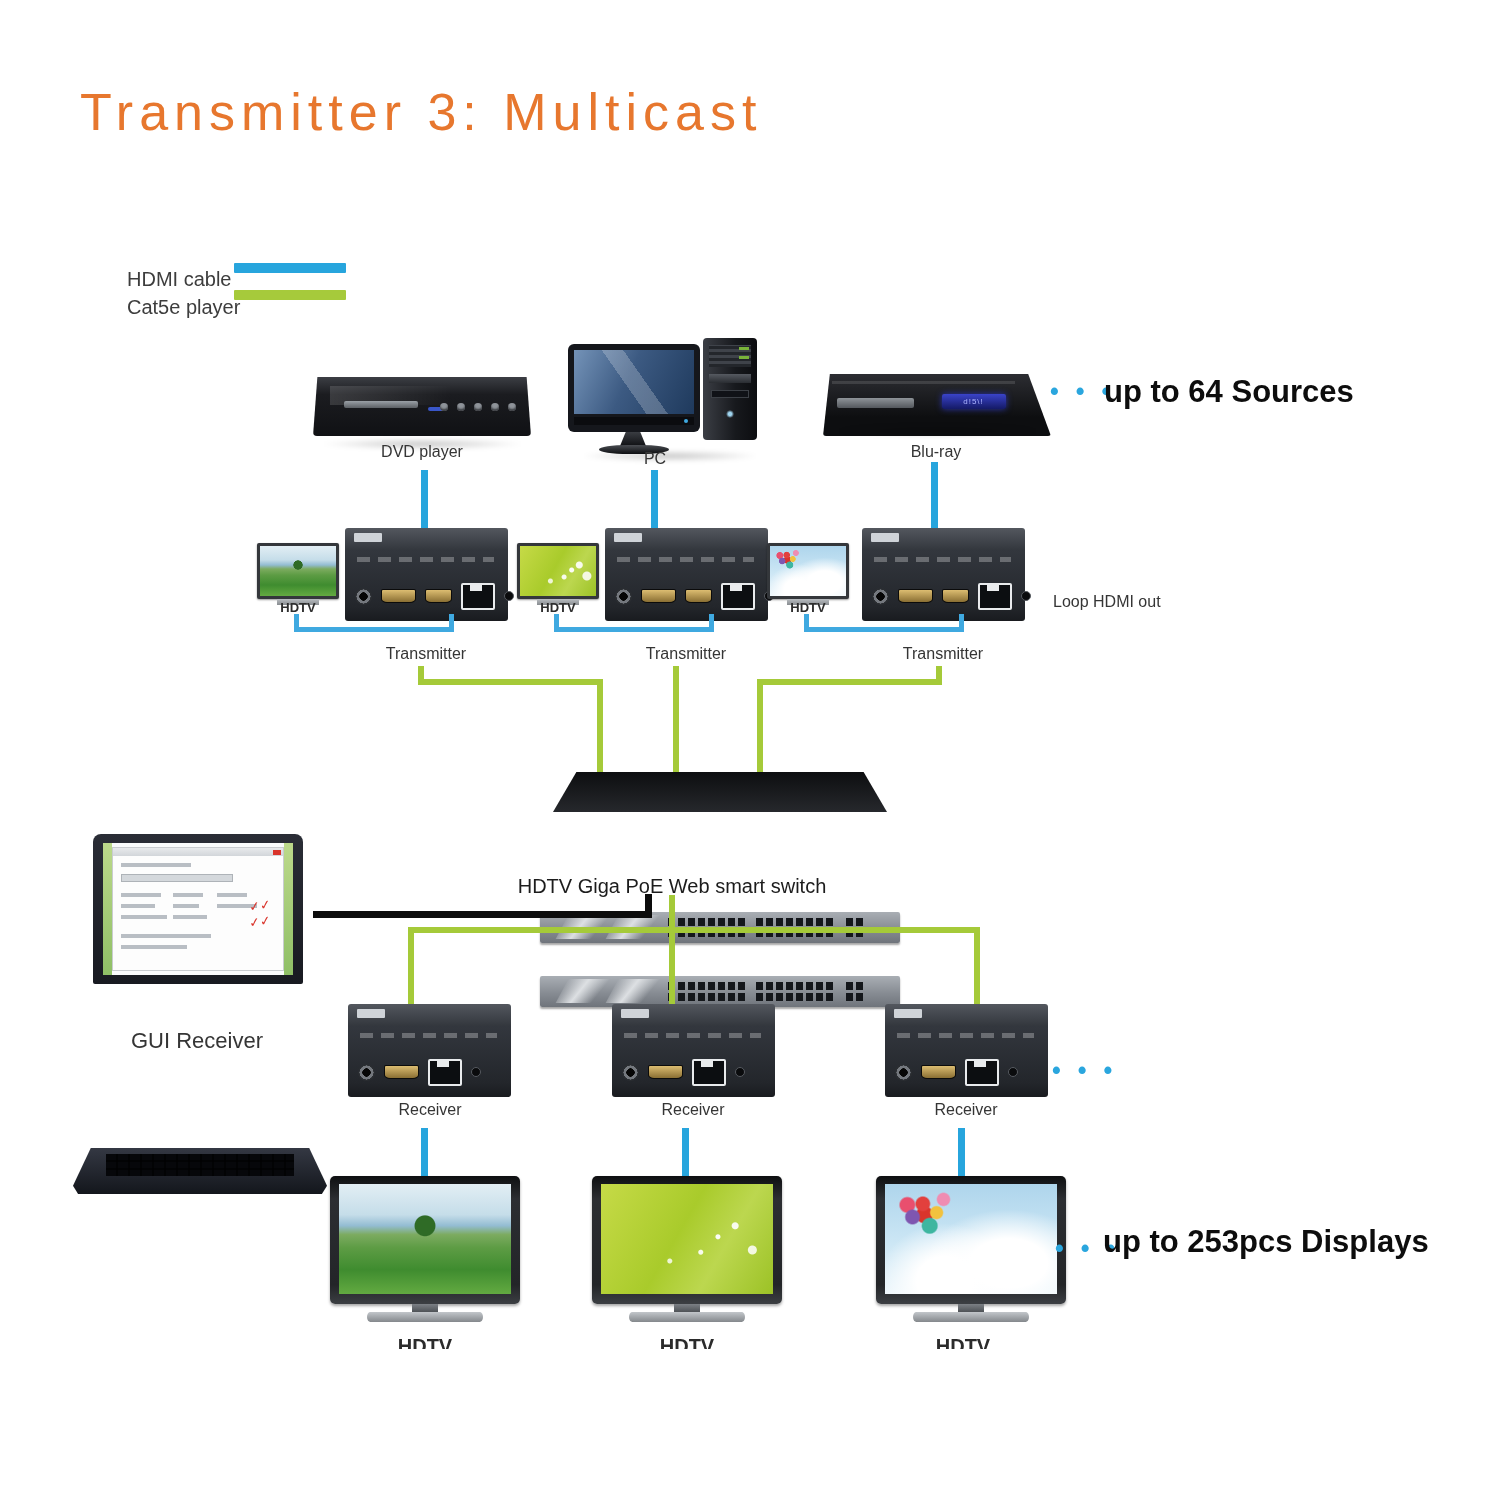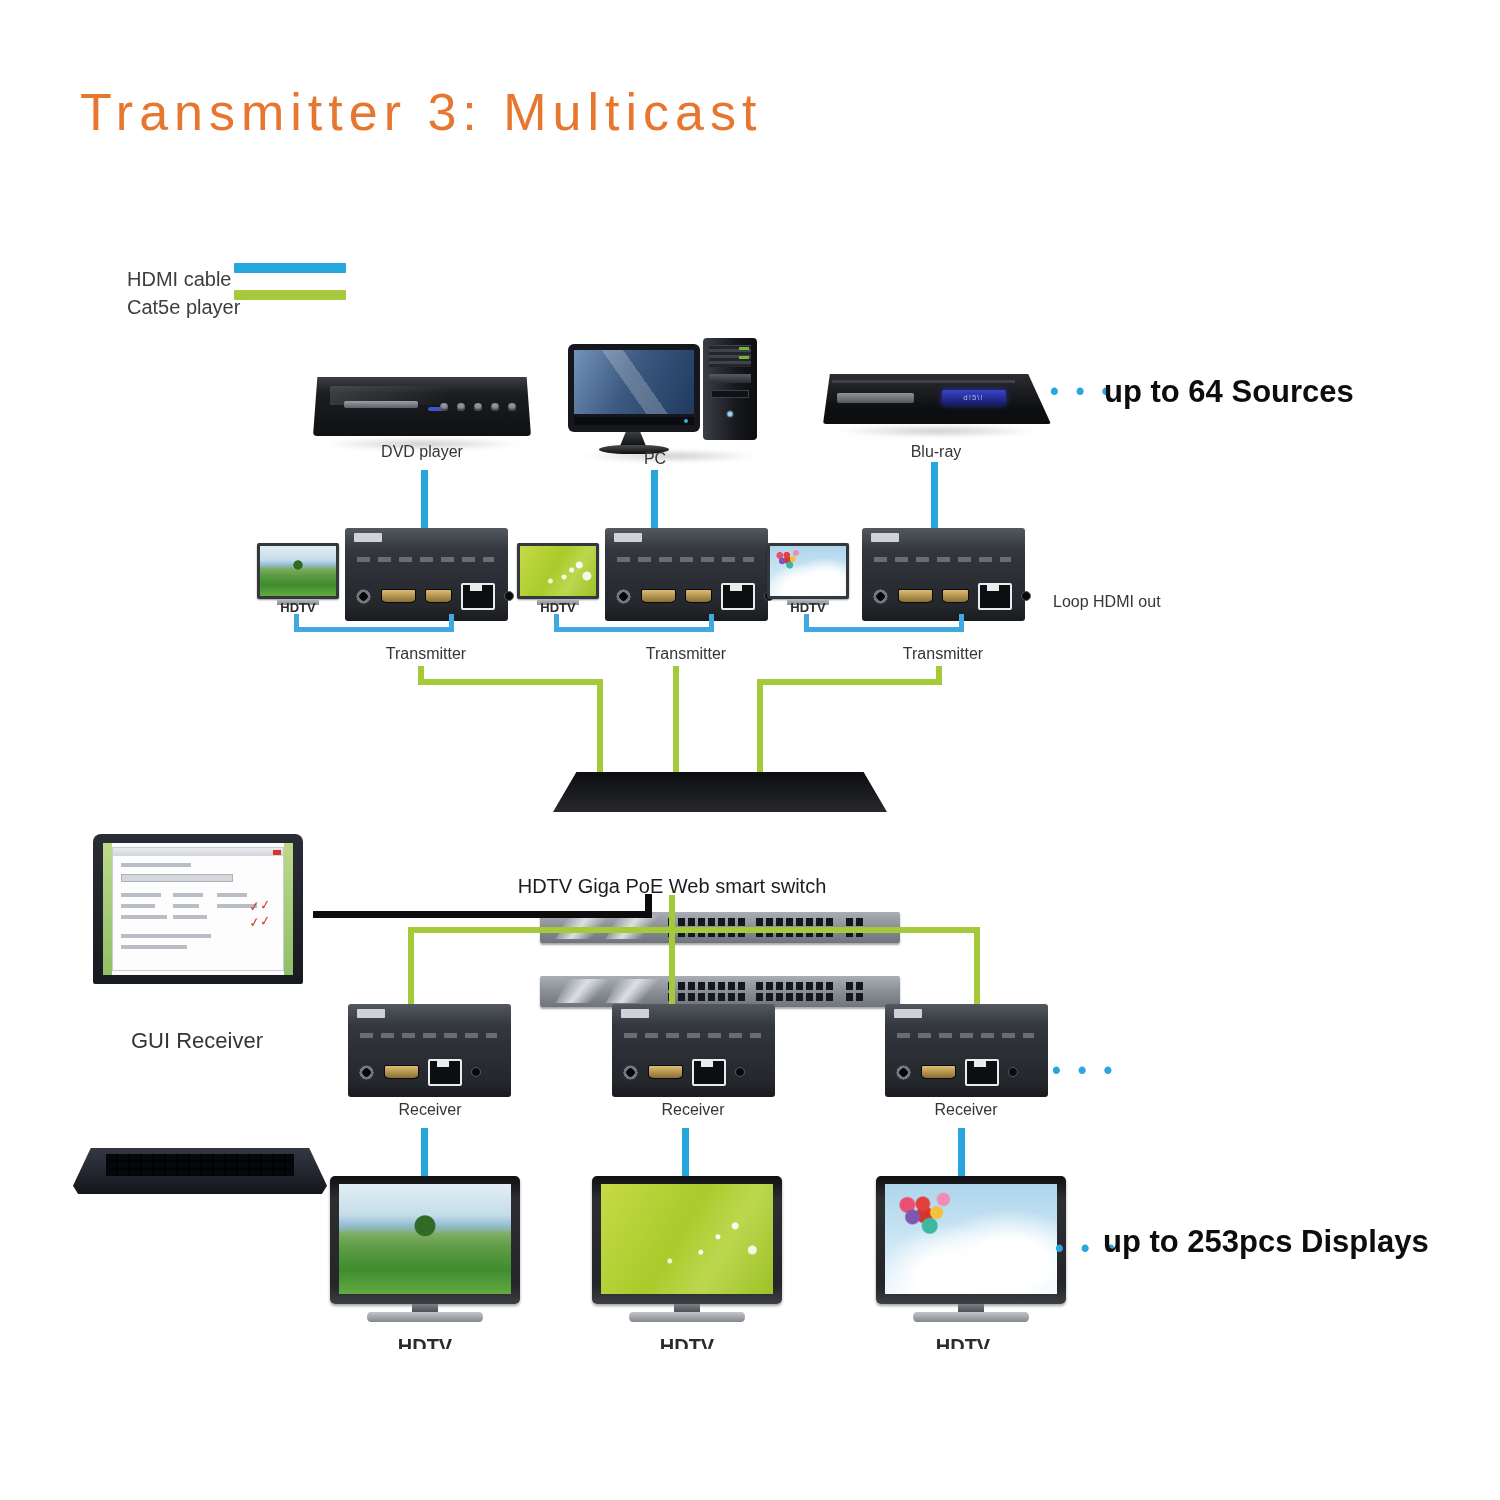--- a/index.html
+++ b/index.html
@@ -53,21 +53,21 @@
   .tw-vents{position:absolute;left:6px;right:6px;top:7px;height:22px;
        background:repeating-linear-gradient(0deg,#23262b 0 3px,#3f434a 3px 6px);}
   .tw-led1,.tw-led2{position:absolute;right:8px;width:10px;height:3px;background:#79b43a;}
   .tw-led1{top:9px;} .tw-led2{top:18px;}
   .tw-drive{position:absolute;left:6px;right:6px;top:36px;height:9px;background:linear-gradient(#565a61,#2a2d32);}
   .tw-slot{position:absolute;left:8px;right:8px;top:52px;height:6px;background:#101217;border:1px solid #3c4046;}
   .tw-btn{position:absolute;left:50%;top:72px;width:8px;height:8px;margin-left:-4px;border-radius:50%;
        background:radial-gradient(circle,#9fd4ef 0 30%,#23262b 70%);}
 
   
-  .bluray{width:228px;height:50px;background:linear-gradient(180deg,#2c2d32 0%,#0d0e10 70%);
+  .bluray{width:228px;height:62px;background:linear-gradient(180deg,#2c2d32 0%,#0d0e10 70%);
        clip-path:polygon(3% 0,90% 0,100% 100%,0 100%);border-radius:3px;}
   .br-tray{position:absolute;left:6%;top:38%;width:34%;height:10px;background:linear-gradient(#8f9499,#54585d);border-radius:2px;}
   .br-disp{position:absolute;left:52%;top:32%;width:64px;height:15px;background:linear-gradient(#3a43c9,#141a66);
        border-radius:2px;box-shadow:0 0 6px #2a34a8;display:flex;align-items:center;justify-content:center;
        color:#aeb6ff;font-size:8px;letter-spacing:1px;}
   .br-edge{position:absolute;left:4%;top:12%;width:80%;height:3px;background:rgba(255,255,255,.12);}
 
   
   .devbox{width:163px;height:93px;}
   .dev-top{height:22px;background:linear-gradient(#53575e,#33373d);border-radius:3px 3px 0 0;position:relative;}

